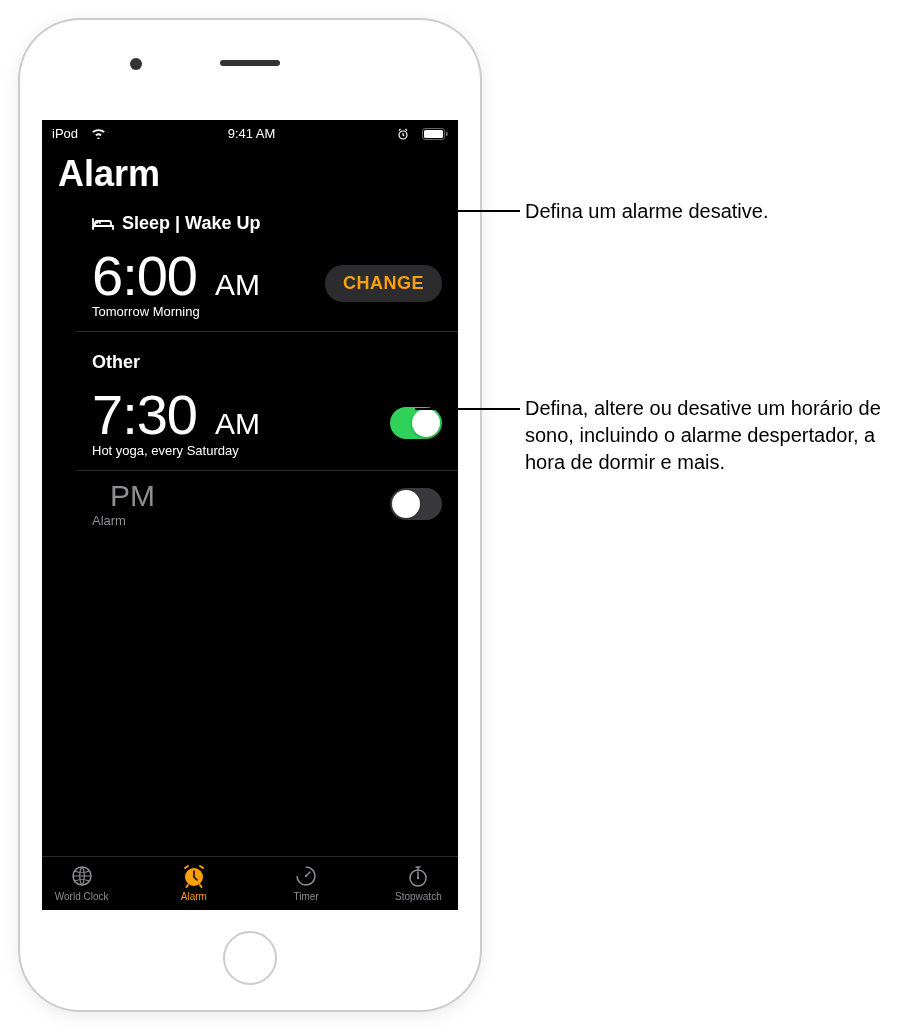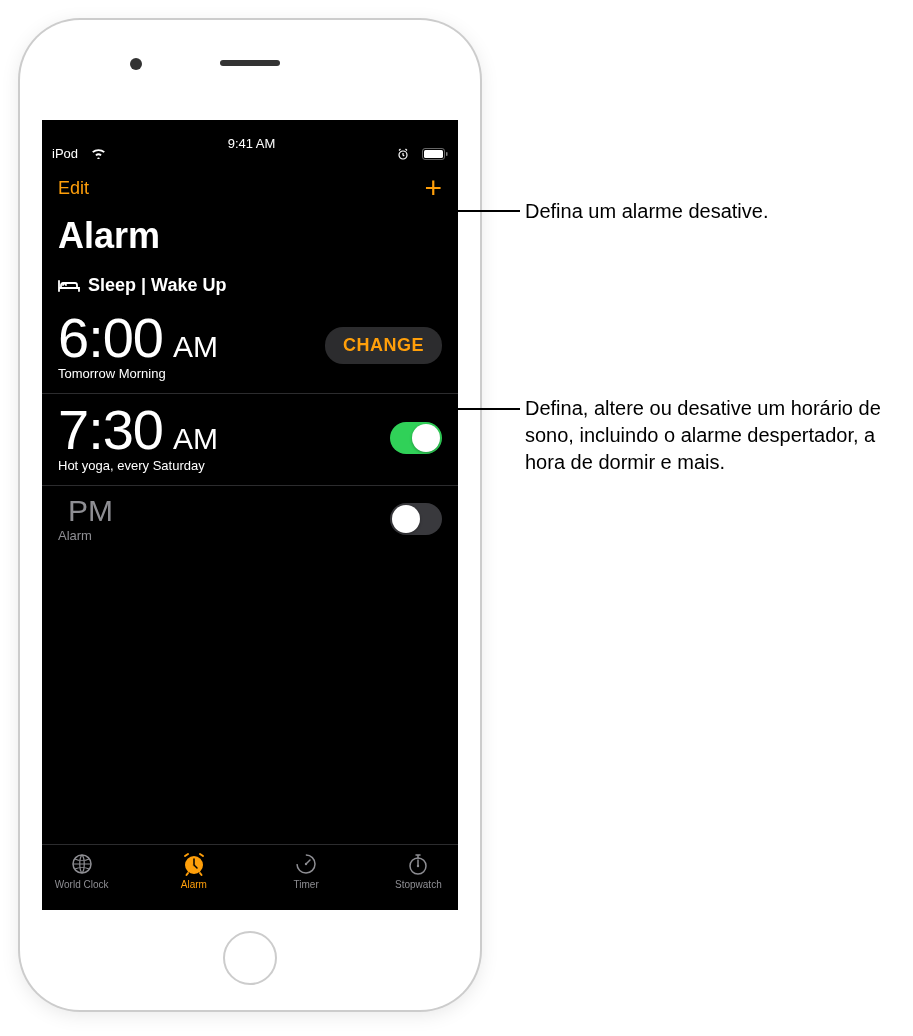--- a/index.html
+++ b/index.html
@@ -71,21 +71,20 @@
       justify-content: space-between;
       align-items: center;
       padding: 6px 10px 4px 10px;
       font-size: 13px;
       font-weight: 500;
     }
     .status-left, .status-right {
       display: flex;
       align-items: center;
       gap: 13px;
-      margin-top: 20px;
     }
     .wifi-icon svg, .alarm-status-icon svg, .battery-icon svg {
       display: block;
     }
     .nav-row {
       display: flex;
       justify-content: space-between;
       align-items: center;
       padding: 8px 16px 4px 16px;
     }
@@ -143,21 +142,21 @@
     }
     .time-val {
       font-size: 56px;
       font-weight: 200;
       line-height: 1;
       letter-spacing: -1px;
     }
     .time-ampm {
       font-size: 30px;
       font-weight: 300;
-      margin-left: 10px;
+      margin-left: 18px;
     }
     .alarm-sub {
       font-size: 13px;
       color: #fff;
     }
     .dim .time-val, .dim .time-ampm, .dim .alarm-sub {
       color: #8e8e93;
     }
     .change-btn {
       background: #2c2c2e;
@@ -194,27 +193,28 @@
     }
     .toggle.on .toggle-knob {
       right: 2px;
     }
     .toggle.off .toggle-knob {
       left: 2px;
     }
     .content {
       flex: 1;
       overflow: hidden;
+      padding-left: 34px;
     }
     .tab-bar {
       display: flex;
       justify-content: space-around;
       align-items: center;
       border-top: 1px solid #2c2c2e;
-      padding: 6px 0 20px 0;
+      padding: 6px 0 8px 0;
       background: #000;
       gap: 33px;
     }
     .tab-item {
       display: flex;
       flex-direction: column;
       align-items: center;
       gap: 2px;
       color: #8e8e93;
       font-size: 10px;
@@ -274,24 +274,20 @@
         <span class="battery-icon">
           <svg width="26" height="12" viewBox="0 0 26 12">
               <rect x="0.5" y="0.5" width="22" height="11" rx="2.5" fill="none" stroke="#fff" stroke-opacity="0.4"></rect>
               <rect x="2" y="2" width="19" height="8" rx="1.5" fill="#fff"></rect>
               <rect x="24" y="4" width="1.5" height="4" rx="0.75" fill="#fff" fill-opacity="0.5"></rect>
             </svg>
         </span>
       </div>
     </div>
 
-    <div class="nav-row">
-      <button class="edit-btn">Edit</button>
-      <button class="add-btn">+</button>
-    </div>
 
     <h1 class="page-title">Alarm</h1>
 
     <div class="content">
 
       <div class="section-header">
         <span class="bed-icon">
           <svg width="22" height="16" viewBox="0 0 22 16">
               <path d="M1 3v10M1 10h20v3M3 10V7a2 2 0 012-2h12a2 2 0 012 2v3M5 7a1.5 1.5 0 113 0" stroke="#fff" stroke-width="1.8" fill="none" stroke-linecap="round"></path>
             </svg>
@@ -303,20 +299,23 @@
         <div class="alarm-time-block">
           <div class="time-line">
             <span class="time-val">6:00</span>
             <span class="time-ampm">AM</span>
           </div>
           <span class="alarm-sub">Tomorrow Morning</span>
         </div>
         <button class="change-btn">CHANGE</button>
       </div>
 
+      <div class="section-header other">
+        <span>Other</span>
+      </div>
 
       <div class="alarm-row">
         <div class="alarm-time-block">
           <div class="time-line">
             <span class="time-val">7:30</span>
             <span class="time-ampm">AM</span>
           </div>
           <span class="alarm-sub">Hot yoga, every Saturday</span>
         </div>
         <div class="toggle on">

